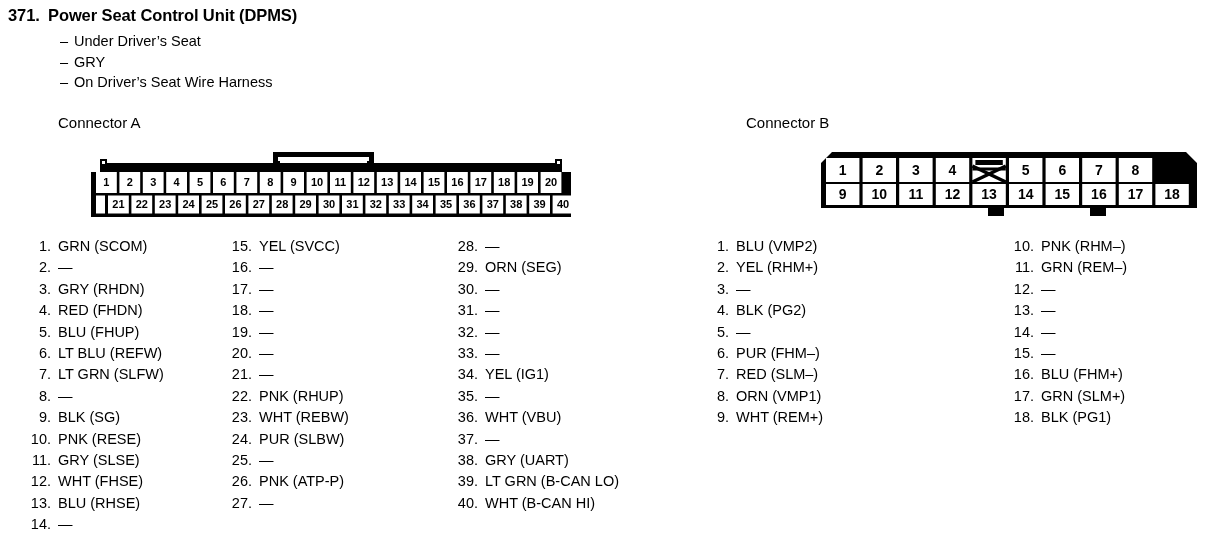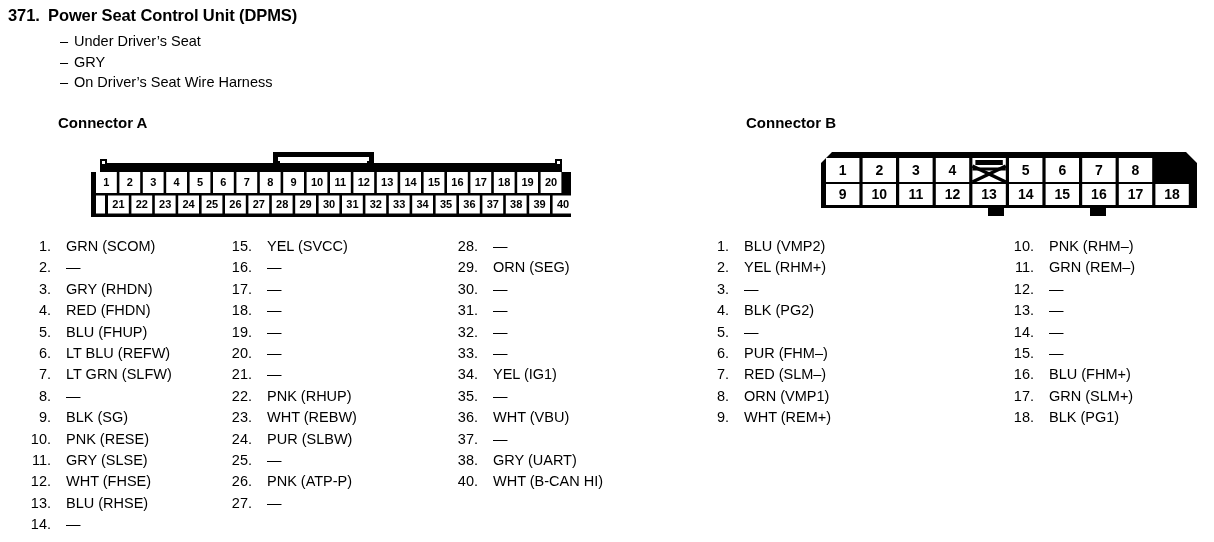--- a/index.html
+++ b/index.html
@@ -46,21 +46,21 @@
   }
   .subtitle-list li .dash {
     display: inline-block;
     width: 14px;
   }
 
   
   .conn-caption {
     position: absolute;
     font-size: 15px;
-    font-weight: bold;
+    font-weight: normal;
     white-space: nowrap;
   }
   #caption-a { left: 58px; top: 114px; }
   #caption-b { left: 746px; top: 114px; text-align: center; }
 
   
   .conn-svg { position: absolute; }
   #conn-a-svg { left: 88px; top: 152px; }
   #conn-b-svg { left: 818px; top: 150px; }
 
@@ -84,21 +84,20 @@
     display: flex;
     white-space: nowrap;
   }
   .pin-col .idx {
     width: 30px;
     text-align: right;
     flex: 0 0 30px;
   }
   .pin-col .val {
     padding-left: 7px;
-    margin-left: 8px;
   }
 
   #col-a1 { left: 21px; top: 236px; }
   #col-a2 { left: 222px; top: 236px; }
   #col-a3 { left: 448px; top: 236px; }
   #col-b1 { left: 699px; top: 236px; }
   #col-b2 { left: 1004px; top: 236px; }
 </style>
 </head>
 <body>
@@ -425,20 +424,24 @@
     </div>
     <div class="row">
       <span class="idx">37.</span>
       <span class="val">—</span>
     </div>
     <div class="row">
       <span class="idx">38.</span>
       <span class="val">GRY (UART)</span>
     </div>
     <div class="row">
+      <span class="idx">39.</span>
+      <span class="val">LT GRN (B-CAN LO)</span>
+    </div>
+    <div class="row">
       <span class="idx">40.</span>
       <span class="val">WHT (B-CAN HI)</span>
     </div>
   </div>
 <div class="pin-col" id="col-b1">
     <div class="row">
       <span class="idx">1.</span>
       <span class="val">BLU (VMP2)</span>
     </div>
     <div class="row">

